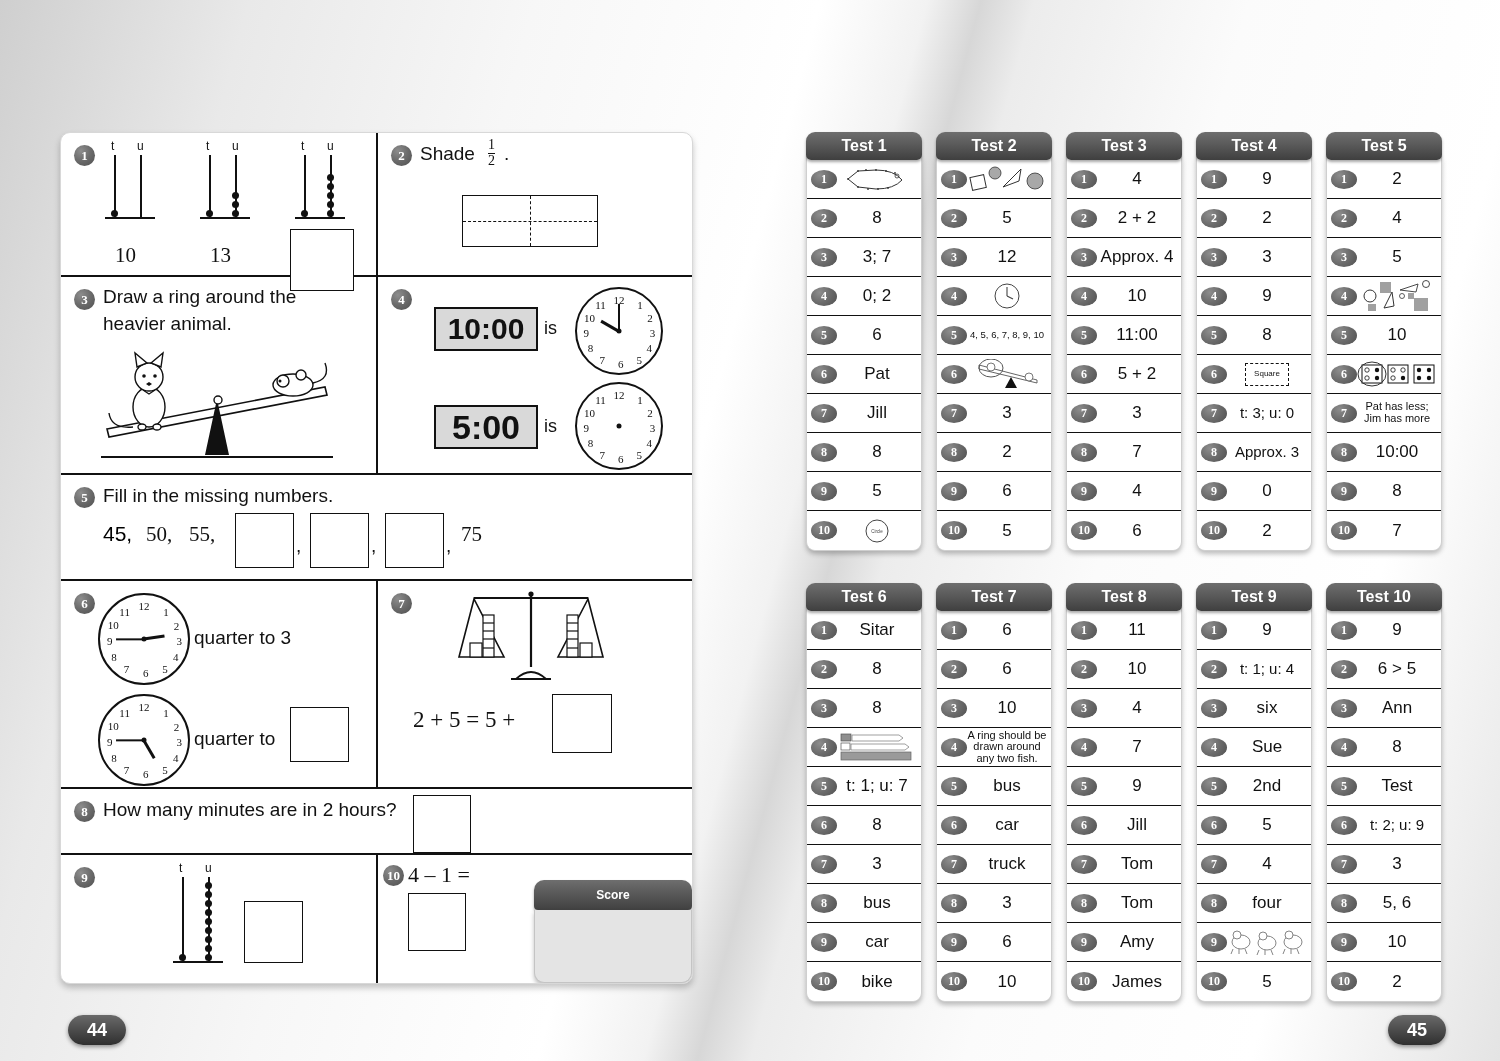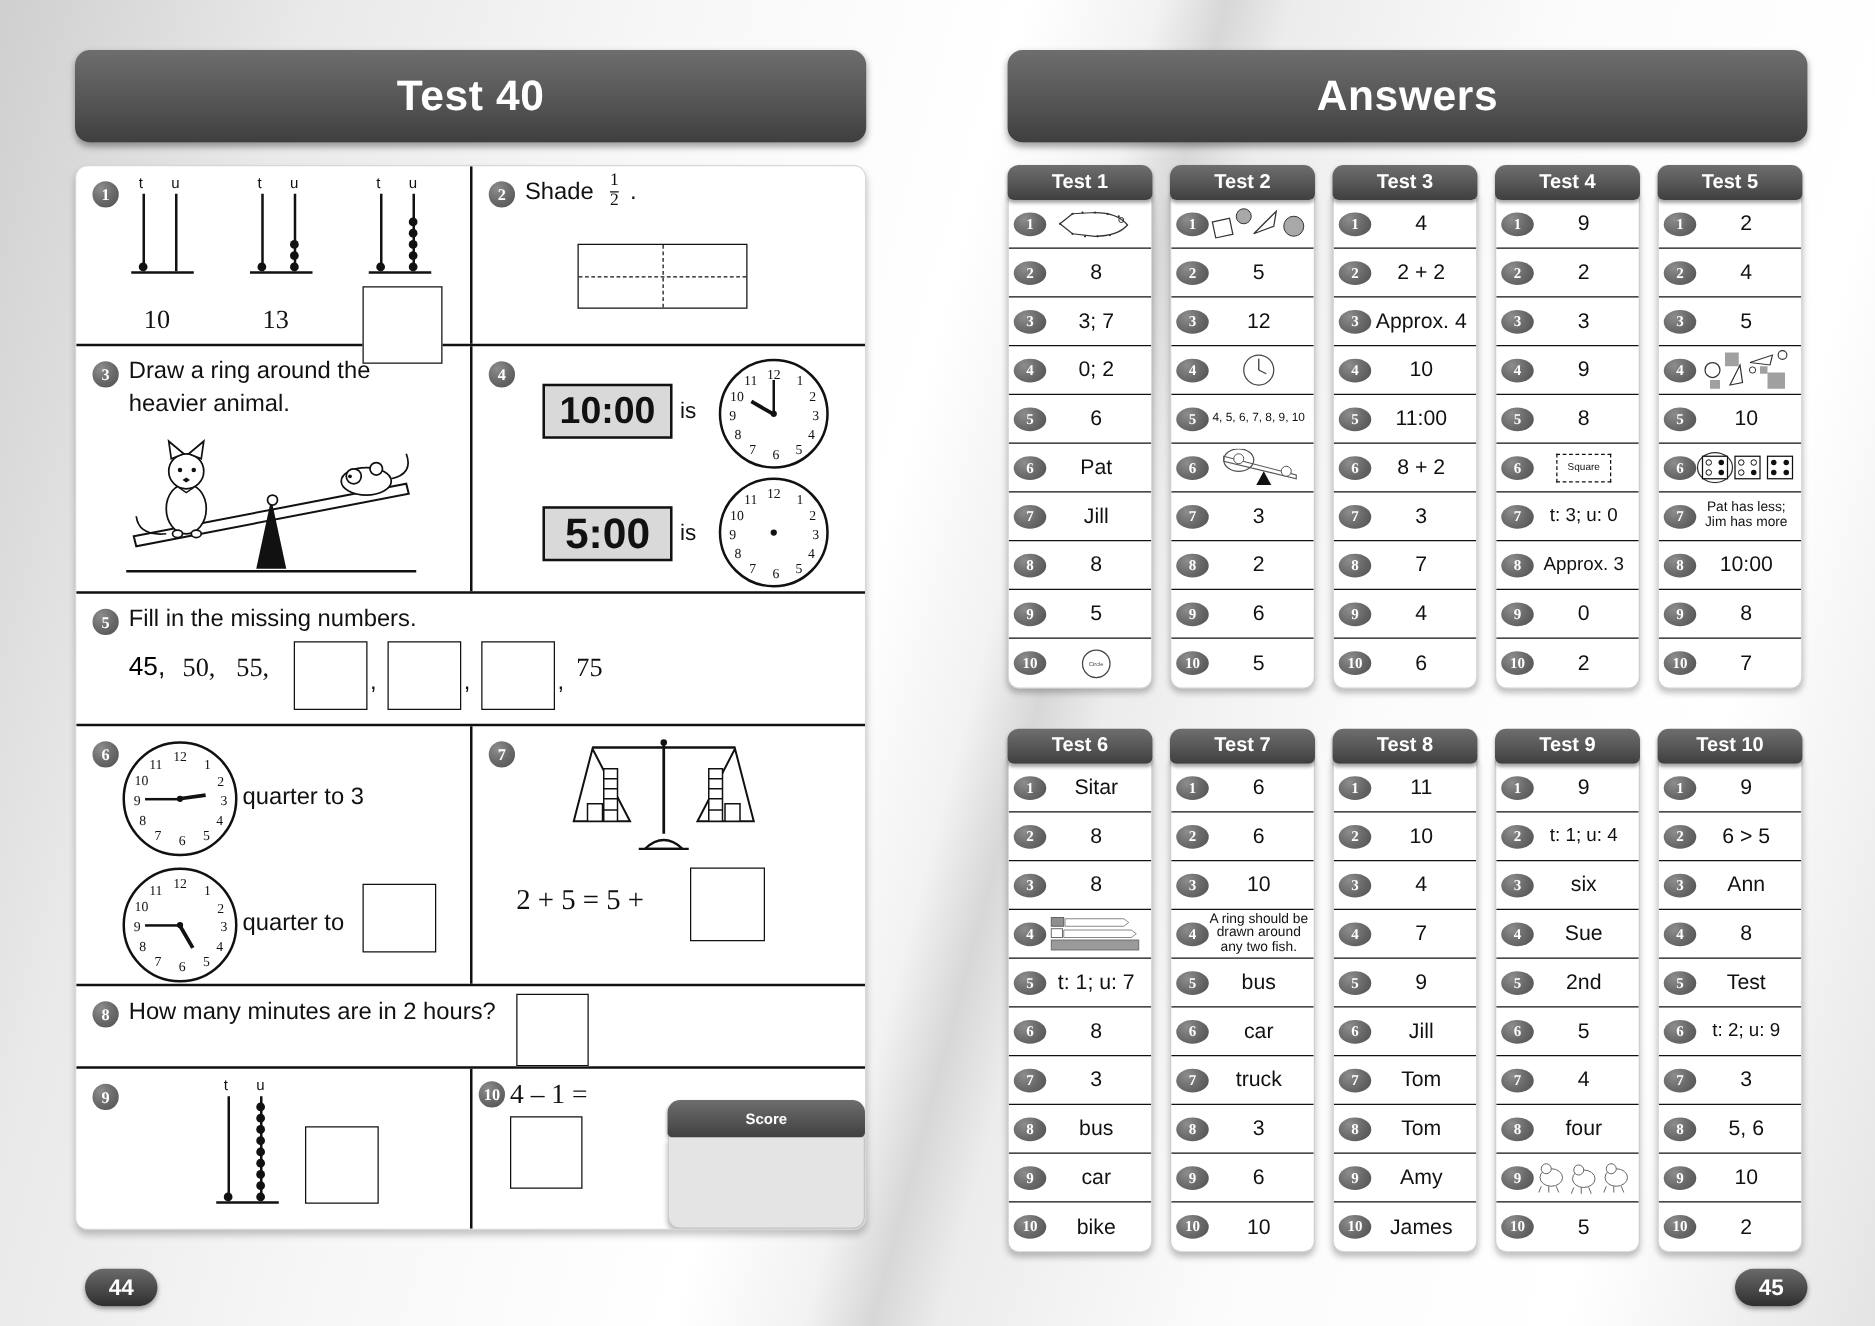--- a/index.html
+++ b/index.html
@@ -123,23 +123,20 @@
   
   .art{display:inline-block;vertical-align:middle;}
 </style>
 </head>
 <body>
 
 <div class="spread">
 
   <div class="page page-left">
 
-    <div class="bar title">
-      <span>Test 40</span>
-    </div>
 
     <div class="sheet">
 
       <div class="row split" style="height:144px;">
         <div class="cellL">
           <span class="qnum" style="position:absolute;left:13px;top:12px;">1</span>
 
           <div class="abacus" style="position:absolute;left:44px;top:6px;width:56px;height:104px;">
             <span class="lbl" style="left:6px;top:0;">t</span>
             <span class="lbl" style="left:32px;top:0;">u</span>
@@ -430,23 +427,20 @@
         </div>
       </div>
 
     </div>
 
     <div class="pagepill" style="left:8px;top:975px;">44</div>
   </div>
 
   <div class="page page-right">
 
-    <div class="bar title">
-      <span>Answers</span>
-    </div>
 
     <div class="ansgrid">
 
       <div class="ansrow">
 
         <div class="tcol">
           <div class="thead">Test 1</div>
           <div class="tbody">
             <div class="arow">
               <span class="qnum sm anum">1</span>
@@ -598,21 +592,21 @@
             <div class="arow">
                 <span class="qnum sm anum">4</span>
                 <span class="aval">10</span>
               </div>
             <div class="arow">
                 <span class="qnum sm anum">5</span>
                 <span class="aval">11:00</span>
               </div>
             <div class="arow">
                 <span class="qnum sm anum">6</span>
-                <span class="aval">8 + 2</span>
+                <span class="aval">5 + 2</span>
               </div>
             <div class="arow">
                 <span class="qnum sm anum">7</span>
                 <span class="aval">3</span>
               </div>
             <div class="arow">
                 <span class="qnum sm anum">8</span>
                 <span class="aval">7</span>
               </div>
             <div class="arow">

